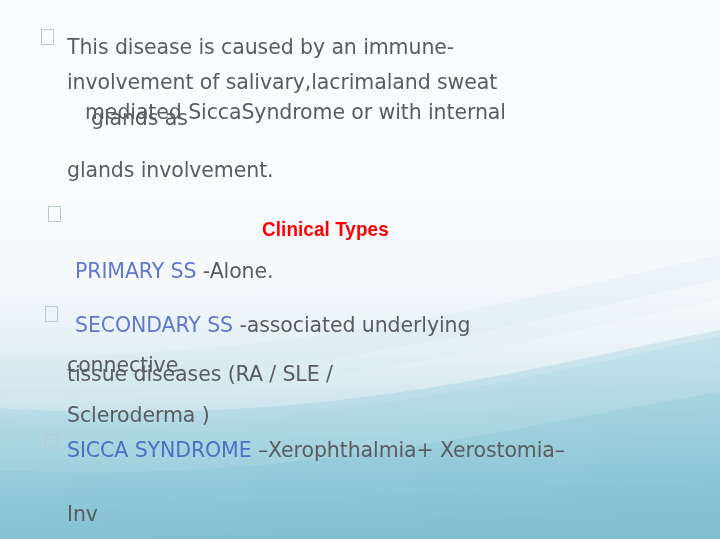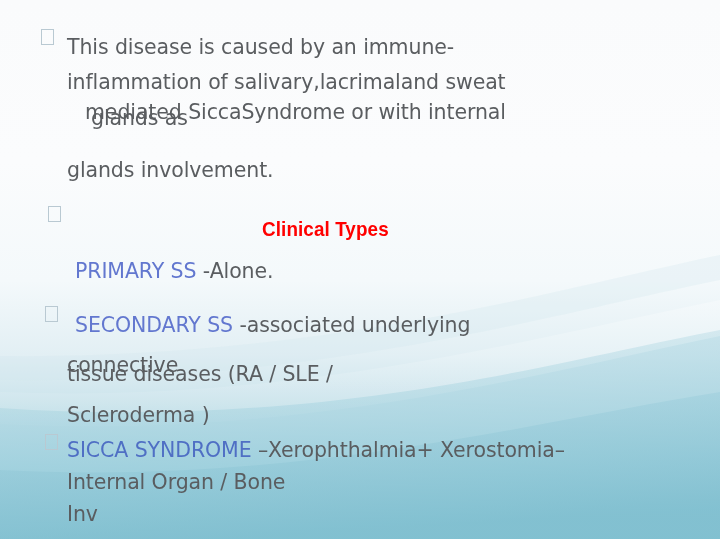--- a/index.html
+++ b/index.html
@@ -114,21 +114,21 @@
 
     <path d="M720,255 C560,288 320,360 0,356 L0,380 C320,384 560,312 720,280 Z" fill="#cfe6ee" opacity="0.28"></path>
   </svg>
 
   <div class="content">
 
     <div class="bullet" style="left:41px; top:29px;"></div>
 
     <div class="txt" style="left:67px; top:33px;">This disease is caused by an immune-</div>
 
-    <div class="txt" style="left:67px; top:68px;">inflammation of salivary,lacrimaland sweat</div>
+    <div class="txt" style="left:67px; top:68px;">involvement of salivary,lacrimaland sweat</div>
 
     <div class="txt" style="left:85px; top:98px;">mediated SiccaSyndrome or with internal</div>
 
     <div class="txt" style="left:67px; top:104px;margin-left:24px;">glands as</div>
 
     <div class="txt" style="left:67px; top:156px;">glands involvement.</div>
 
     <div class="bullet" style="left:48px; top:206px;"></div>
 
     <div class="red-heading" style="left:262px; top:215px;">Clinical Types</div>
@@ -148,18 +148,17 @@
     <div class="txt" style="left:67px; top:351px;">connective</div>
 
     <div class="txt" style="left:67px; top:373px;margin-top:28px;">Scleroderma )</div>
 
     <div class="bullet" style="left:45px; top:434px;"></div>
 
     <div class="txt" style="left:67px; top:436px;">
       <span class="blue2">SICCA SYNDROME</span><span> –Xerophthalmia+ Xerostomia–</span>
     </div>
 
-    <div class="txt" style="left:67px; top:468px;">Internal Organ / Bone</div>
 
     <div class="txt" style="left:67px; top:500px;">Inv</div>
 
   </div>
 </div>
 
 </body></html>

